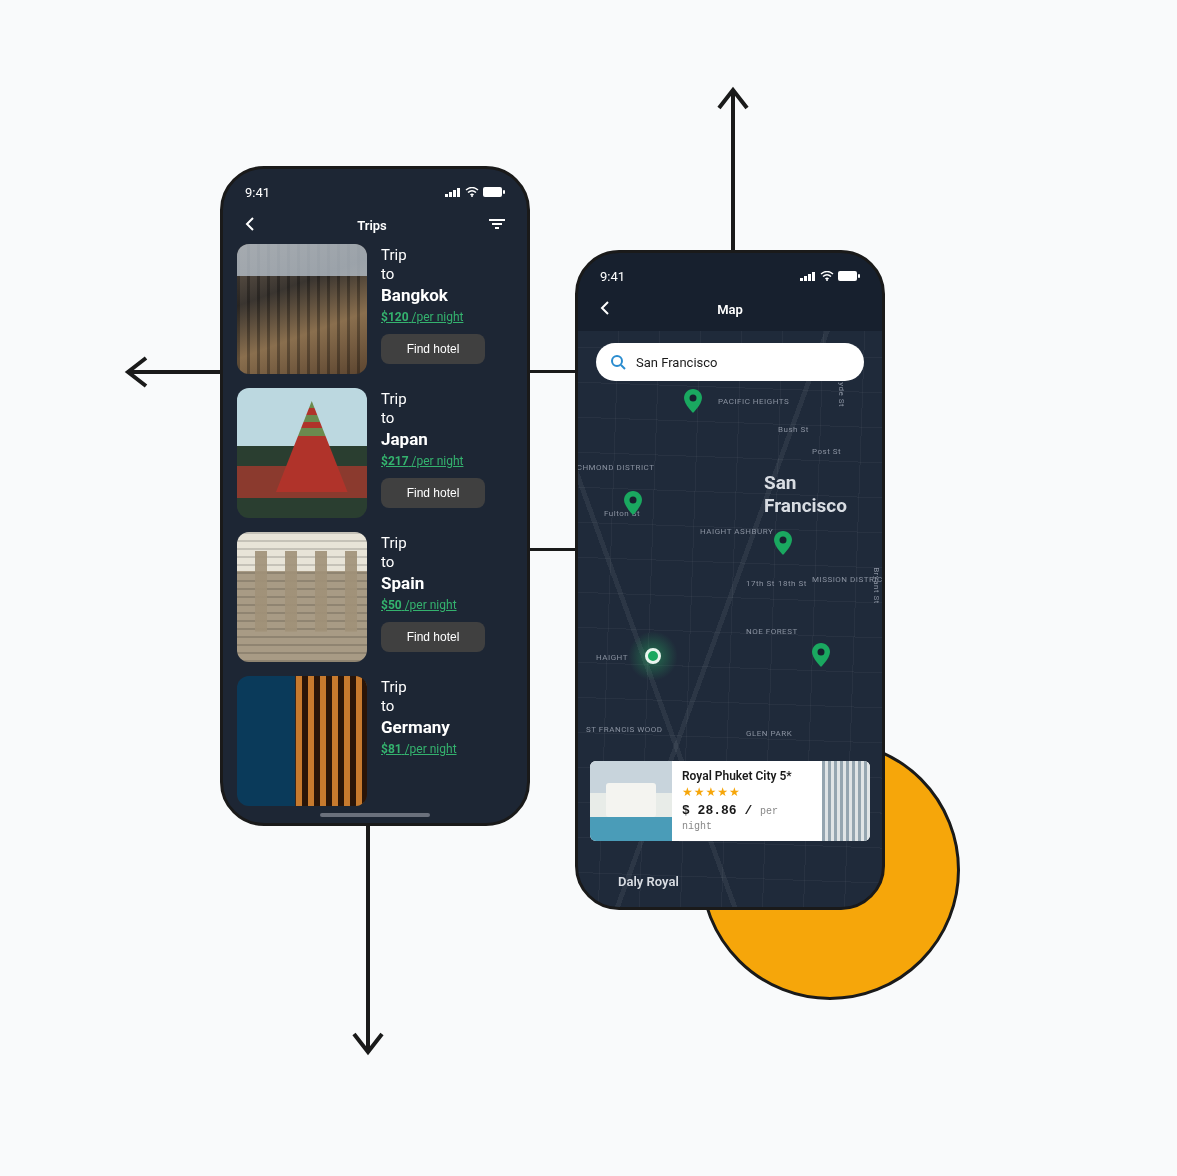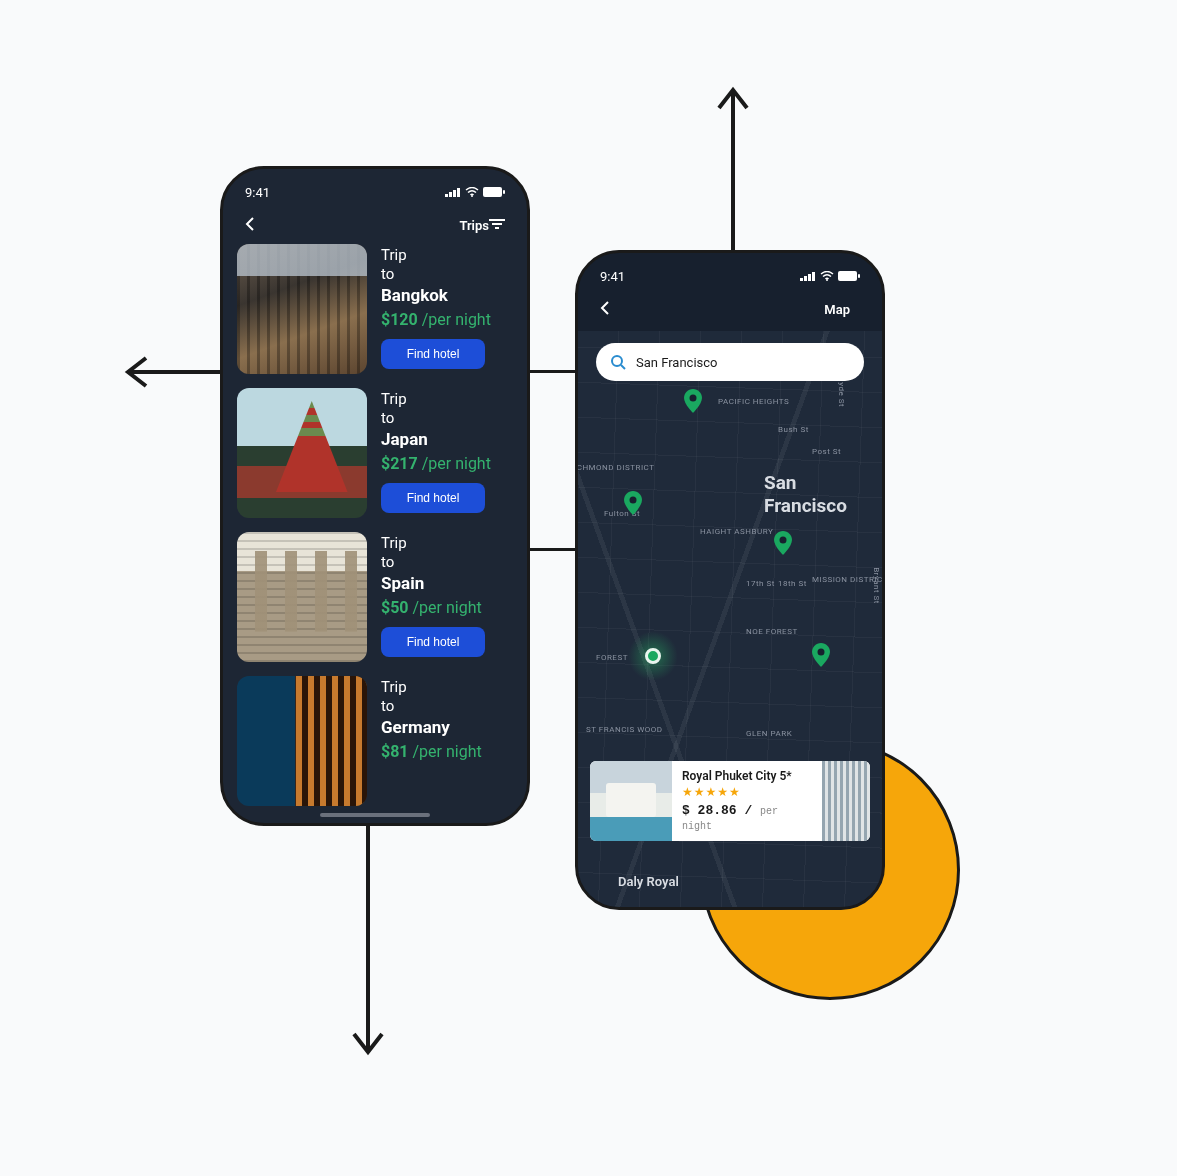--- a/index.html
+++ b/index.html
@@ -69,21 +69,21 @@
   .status-icons { display: flex; gap: 4px; align-items: center; }
 
   .nav-bar {
     display: flex;
     justify-content: space-between;
     align-items: center;
     padding: 14px 22px 10px 22px;
     font-size: 13px;
     font-weight: 600;
   }
-  .nav-title { flex: 1; text-align: right; }
+  .nav-title { flex: 1; text-align: center; }
 
   .trips-list {
     padding: 0 14px;
     display: flex;
     flex-direction: column;
     gap: 14px;
   }
   .trip-row {
     display: flex;
     gap: 14px;
@@ -110,25 +110,25 @@
     repeating-linear-gradient(90deg, transparent 0 18px, rgba(160,145,120,0.9) 18px 30px) 0 38%/100% 62% no-repeat,
     repeating-linear-gradient(0deg, rgba(0,0,0,0.15) 0 2px, transparent 2px 8px);}
   .thumb-germany { background: linear-gradient(to right, #0a3a5a 0 45%, #3a2518 45% 100%); position:relative;overflow:hidden;}
   .thumb-germany::after{content:"";position:absolute;left:45%;right:0;top:0;bottom:0;
     background:repeating-linear-gradient(90deg, #c77a2e 0 6px, #2a1508 6px 12px),
                repeating-linear-gradient(0deg, rgba(255,200,80,0.3) 0 4px, transparent 4px 20px);}
 
   .trip-info { flex: 1; padding-top: 2px; }
   .trip-info .t1 { font-size: 15px; font-weight: 400; line-height: 1.25; }
   .trip-info .dest { font-size: 17px; font-weight: 700; line-height: 1.3; }
-  .trip-info .price { font-size: 16px; color: #34b26e; margin-top: 4px; }
+  .trip-info .price { font-size: 12px; color: #34b26e; margin-top: 4px; text-decoration: underline; }
   .trip-info .price .per { font-weight: 400; }
   .find-btn {
     margin-top: 10px;
-    background: #1d4ed8;
+    background: #404040;
     border: none;
     color: #fff;
     font-size: 12px;
     font-weight: 500;
     padding: 8px 0;
     width: 104px;
     border-radius: 8px;
     cursor: pointer;
   }
 
@@ -390,21 +390,21 @@
     <div class="map-label" style="left:140px;top:66px;">PACIFIC HEIGHTS</div>
     <div class="map-label" style="left:200px;top:94px;">Bush St</div>
     <div class="map-label" style="left:234px;top:116px;">Post St</div>
     <div class="map-label" style="left:-4px;top:132px;">ICHMOND DISTRICT</div>
     <div class="map-label" style="left:26px;top:178px;">Fulton St</div>
     <div class="map-label" style="left:122px;top:196px;text-align:center;width:64px;">HAIGHT ASHBURY</div>
     <div class="map-label" style="left:168px;top:248px;">17th St</div>
     <div class="map-label" style="left:200px;top:248px;">18th St</div>
     <div class="map-label" style="left:234px;top:244px;width:50px;text-align:center;">MISSION DISTRICT</div>
     <div class="map-label" style="left:168px;top:296px;">NOE FOREST</div>
-    <div class="map-label" style="left:18px;top:322px;">FOREST</div>
+    <div class="map-label" style="left:18px;top:322px;">HAIGHT</div>
     <div class="map-label" style="left:8px;top:394px;width:60px;">ST FRANCIS WOOD</div>
     <div class="map-label" style="left:168px;top:398px;">GLEN PARK</div>
     <div class="map-label" style="left:248px;top:56px;transform:rotate(90deg);">Hyde St</div>
     <div class="map-label" style="left:280px;top:250px;transform:rotate(90deg);">Bryant St</div>
 
     <div class="map-city-label" style="left:186px;top:140px;">San Francisco</div>
 
     <div class="pin" style="left:106px;top:58px;"><svg viewBox="0 0 18 24">
           <path d="M9 0 C4 0 0 4 0 9 C0 15 9 24 9 24 C9 24 18 15 18 9 C18 4 14 0 9 0 Z" fill="#1aa860"></path>
           <circle cx="9" cy="9" r="3.5" fill="#17202e"></circle>

